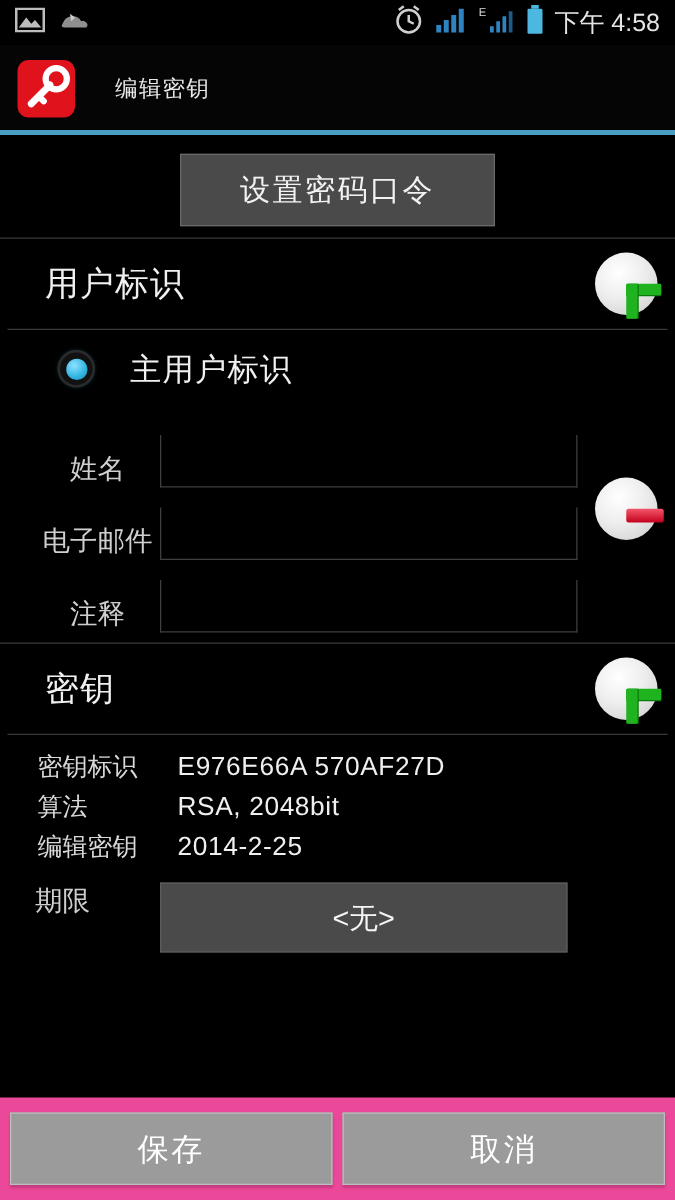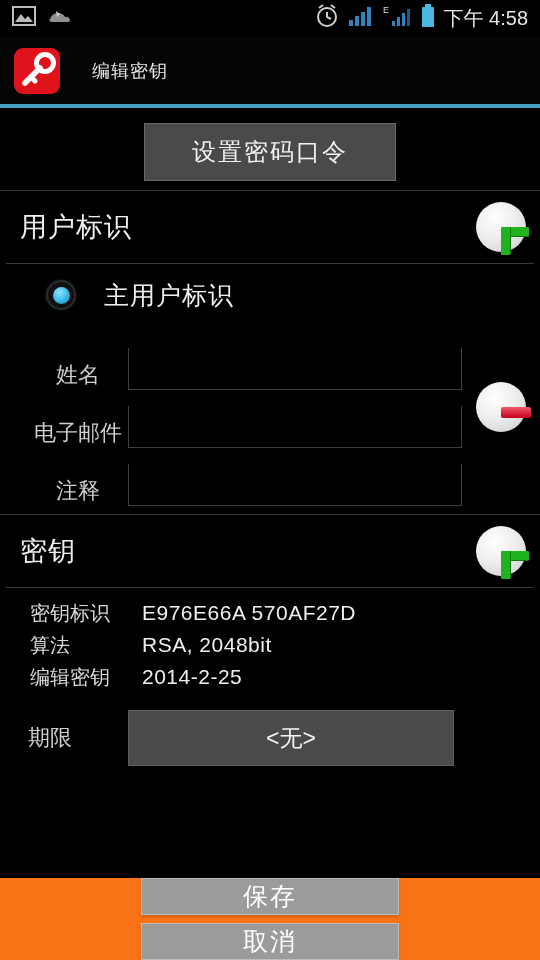--- a/index.html
+++ b/index.html
@@ -46,21 +46,21 @@
     display:flex; align-items:center; justify-content:center;
     letter-spacing:2px;
   }
 
   .hrule{ height:1px; background:#3a3a3a; margin:0 6px; }
   .hrule.full{ margin:0; }
 
   .section-head{
     position:relative; height:72px; display:flex; align-items:center; padding:0 0 0 20px;
   }
-  .section-title{ color:#f0f0f0; font-size:27px; letter-spacing:1px; }
+  .section-title{ color:#f0f0f0; font-size:27px; letter-spacing:1px;margin-left:16px; }
   .circle-btn{
     position:absolute; right:14px; top:50%; transform:translateY(-50%);
     width:50px; height:50px; border-radius:50%;
     background:radial-gradient(circle at 38% 32%, #ffffff 0%, #ededed 46%, #c9c9c9 100%);
     display:flex; align-items:center; justify-content:center;
   }
   .plus-h{ position:absolute; width:28px; height:9px; background:#1fb31f; border-radius:1px;
            box-shadow:0 1px 0 #0d7a0d; }
   .plus-v{ position:absolute; width:9px; height:28px; background:#1fb31f; border-radius:1px;
            box-shadow:1px 0 0 #0d7a0d; }
@@ -97,42 +97,42 @@
     background:radial-gradient(circle at 38% 32%, #ffffff 0%, #ededed 46%, #c9c9c9 100%);
     display:flex; align-items:center; justify-content:center;
   }
 
   
   .kv-block{ padding:12px 0 4px 30px; }
   .kv-row{ display:flex; align-items:baseline; height:26px; margin-bottom:6px; }
   .kv-key{ width:112px; color:#d8d8d8; font-size:20px; }
   .kv-val{ color:#efefef; font-size:21px; letter-spacing:0.5px; }
 
-  .ctl-row{ display:flex; align-items:center; height:64px; margin-top:6px; }
+  .ctl-row{ display:flex; align-items:flex-start; height:64px; margin-top:6px; }
   .ctl-label{ width:128px; padding-left:28px; color:#cfcfcf; font-size:22px; }
   .expbtn{
     width:326px; height:56px; background:#4a4a4a; border:1px solid #5d5d5d;
     color:#f4f4f4; font-size:23px;
     display:flex; align-items:center; justify-content:center;
   }
   .spinner{
     position:relative; width:326px; height:48px;
     border-bottom:1px solid #6a6a6a;
     display:flex; align-items:center; padding-left:12px;
   }
   .spinner-text{ color:#f4f4f4; font-size:23px; letter-spacing:1px; }
   .spinner-caret{
     position:absolute; right:2px; bottom:2px;
     width:0; height:0; border-left:17px solid transparent; border-bottom:17px solid #8c8c8c;
   }
 
   
   .bottombar{
     position:absolute; bottom:0; left:0; width:540px; height:82px;
-    background:#f97316; display:flex; align-items:center; justify-content:center; gap:8px;flex-direction:column;
+    background:#ec4899; display:flex; align-items:center; justify-content:center; gap:8px;
   }
   .bb-btn{
     width:258px; height:58px;
     background:#9b9b9b; border:1px solid #bdbdbd;
     color:#ffffff; font-size:25px; letter-spacing:2px;
     display:flex; align-items:center; justify-content:center;
     box-shadow:0 2px 2px rgba(0,0,0,0.18);
   }
 </style>
 </head>

